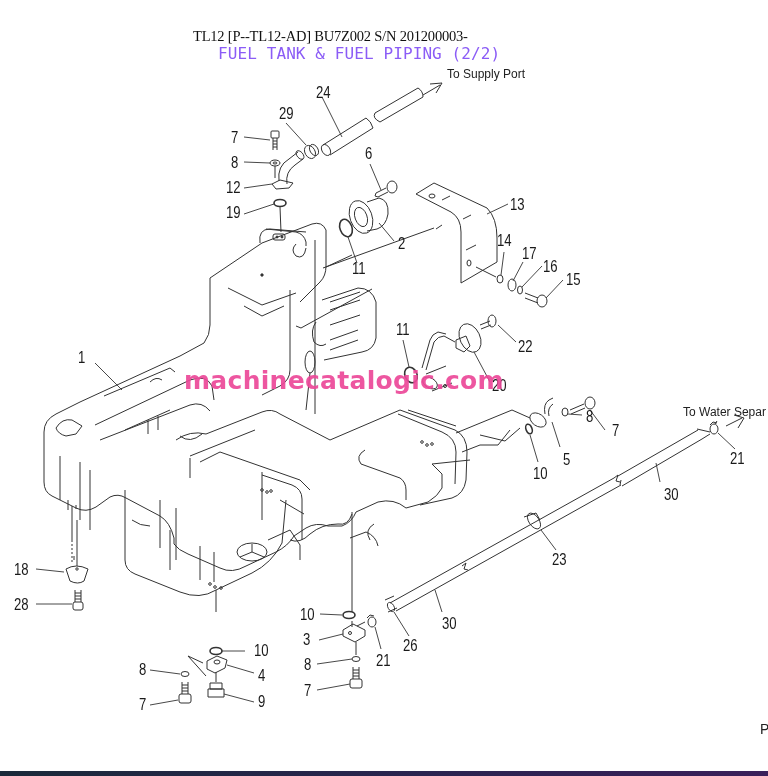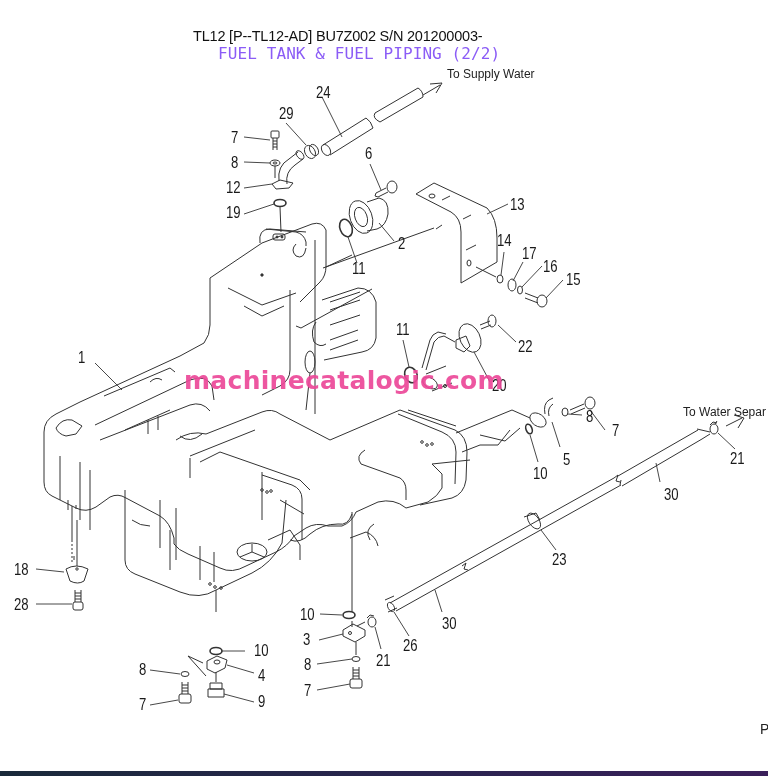--- a/index.html
+++ b/index.html
@@ -1,17 +1,17 @@
 <!DOCTYPE html>
 <html><head>
 <meta charset="utf-8">
 <style>
   html, body { margin: 0; padding: 0; background: #ffffff; }
   body { width: 768px; height: 776px; position: relative; overflow: hidden; font-family: "Liberation Sans", sans-serif; }
-  .title-line1 { position: absolute; left: 193px; top: 28px; font-family: Liberation Sans, sans-serif; font-size: 14.5px; color: #111; letter-spacing: -0.2px; white-space: nowrap; }
+  .title-line1 { position: absolute; left: 193px; top: 28px; font-family: Liberation Serif, serif; font-size: 14.5px; color: #111; letter-spacing: -0.2px; white-space: nowrap; }
   .title-line2 { position: absolute; left: 218px; top: 44px; font-family: "DejaVu Sans Mono", monospace; font-size: 16px; color: #8b5cf6; letter-spacing: 0.1px; white-space: nowrap; }
   .note { position: absolute; font-family: "Liberation Sans", sans-serif; font-size: 12px; color: #222; white-space: nowrap; }
   .page-mark { position: absolute; left: 760px; top: 721px; font-family: "Liberation Sans", sans-serif; font-size: 14px; color: #222; }
   .callout { position: absolute; font-family: "Liberation Sans", sans-serif; font-size: 16px; font-weight: normal; color: #1a1a1a; transform: scaleX(0.82); transform-origin: left top; white-space: nowrap; line-height: 1; }
   .watermark { position: absolute; left: 184px; top: 366px; font-family: "DejaVu Sans", sans-serif; font-weight: bold; font-size: 25px; color: #ec4899; letter-spacing: 0.3px; opacity: 0.92; white-space: nowrap; }
   .bottom-bar { position: absolute; left: 0; top: 771px; width: 768px; height: 5px; background: linear-gradient(90deg, #1a2a3a 0%, #2a2450 55%, #3a1f5a 100%); }
   svg.drawing { position: absolute; left: 0; top: 0; }
   svg.drawing * { vector-effect: non-scaling-stroke; }
 </style>
 </head>
@@ -288,21 +288,21 @@
     <path d="M516 342 L498 325"></path>
     <path d="M556 550 L541 530"></path>
     <path d="M322 97 L342 137"></path>
     <path d="M409 636 L394 612"></path>
     <path d="M286 123 L306 145"></path>
     <path d="M660 482 L656 463"></path>
     <path d="M442 612 L435 590"></path>
   </g>
 </svg>
 
-<div class="note" style="left:447px; top:67px;">To Supply Water</div>
+<div class="note" style="left:447px; top:67px;">To Supply Port</div>
 <div class="note" style="left:683px; top:405px;">To Water Separ</div>
 
 <div>
   <div class="callout" style="left:78px;top:350px">1</div>
   <div class="callout" style="left:398px;top:236px">2</div>
   <div class="callout" style="left:303px;top:632px">3</div>
   <div class="callout" style="left:258px;top:668px">4</div>
   <div class="callout" style="left:563px;top:452px">5</div>
   <div class="callout" style="left:365px;top:146px">6</div>
   <div class="callout" style="left:231px;top:130px">7</div>

